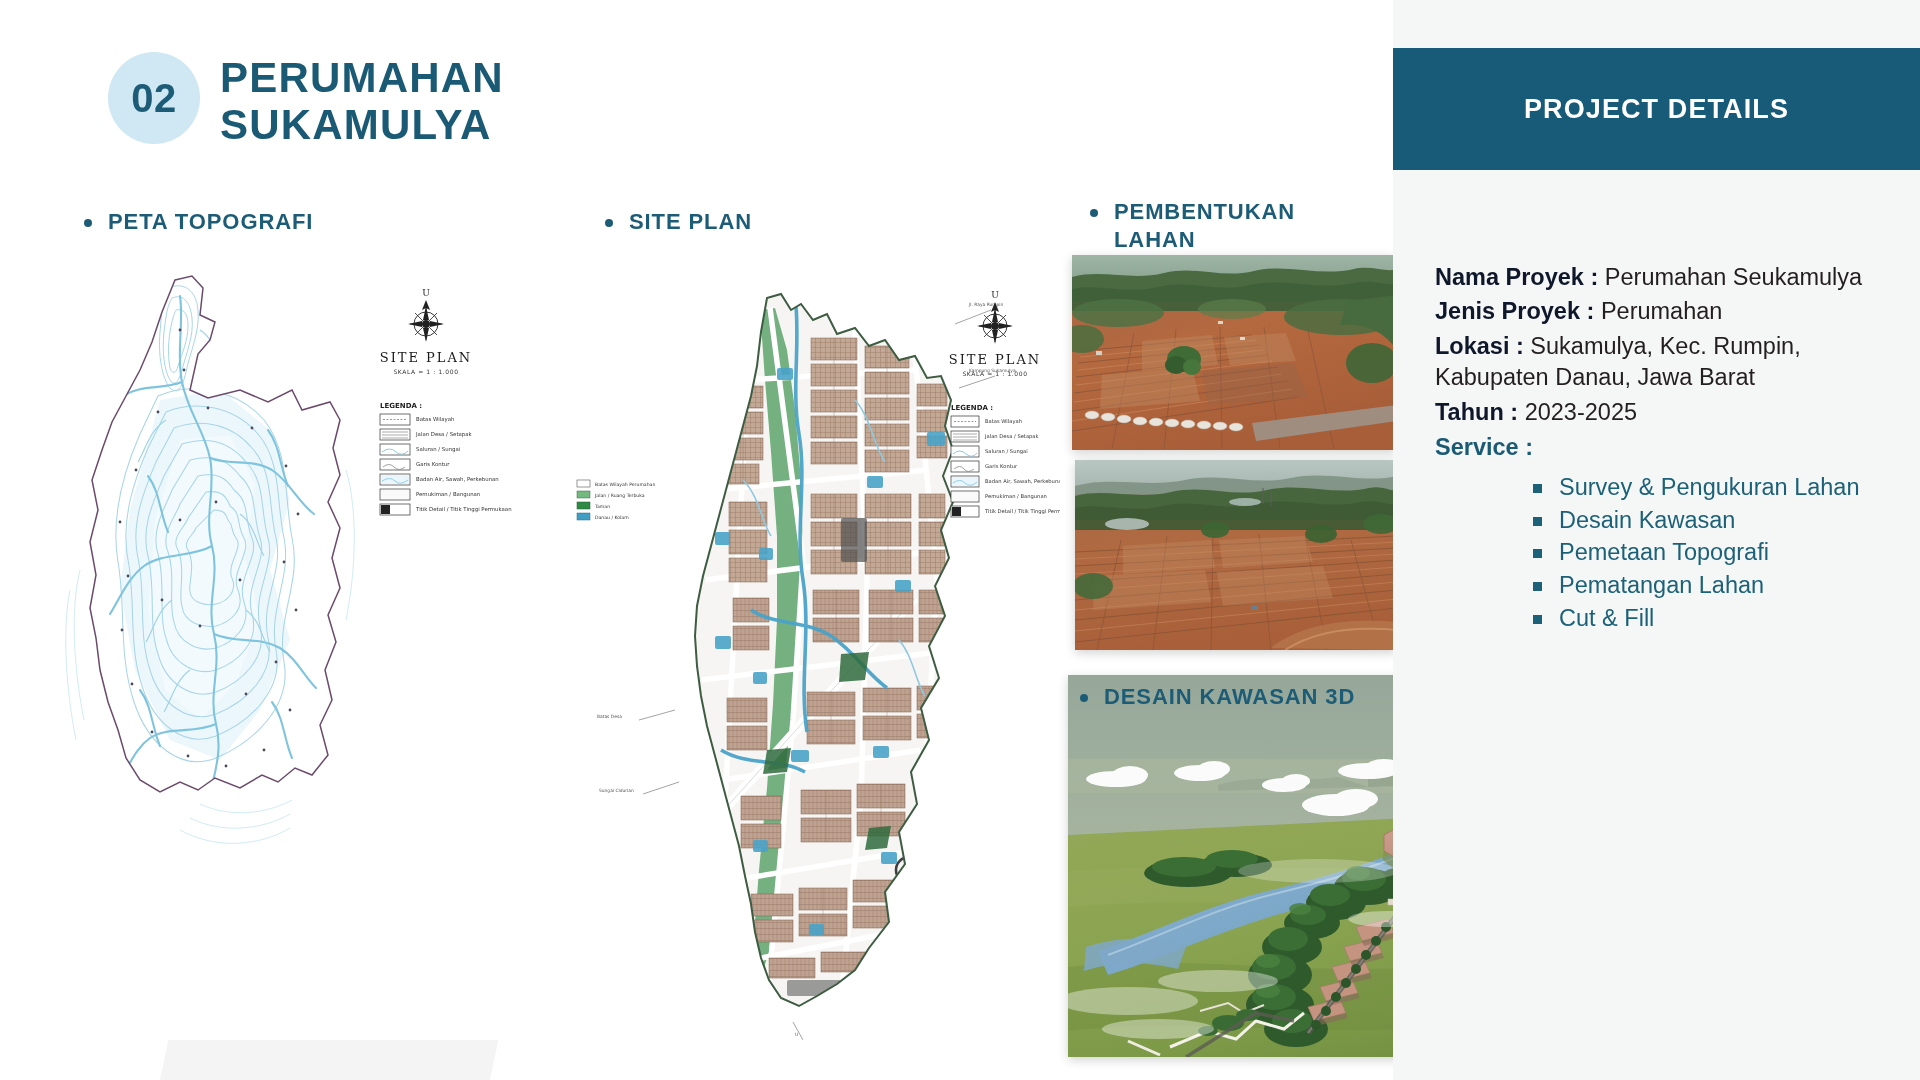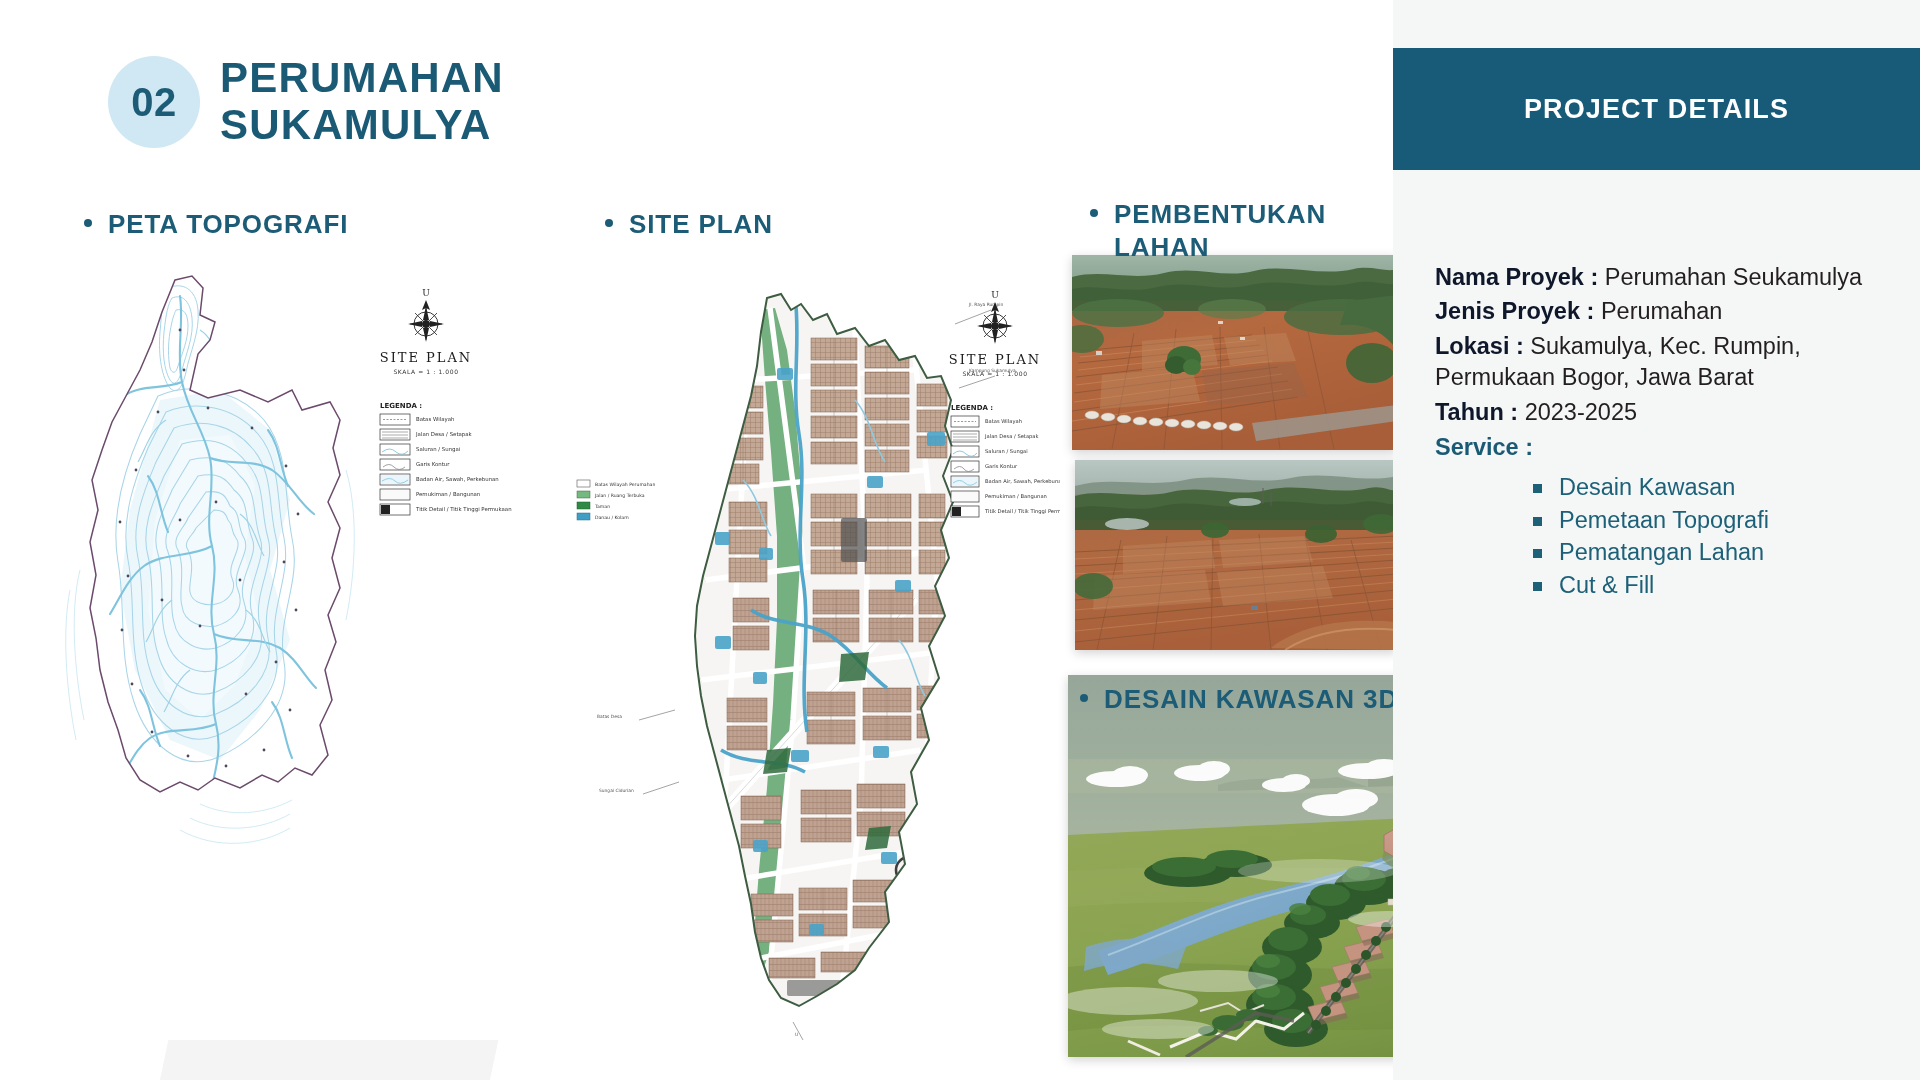--- a/index.html
+++ b/index.html
@@ -20,21 +20,21 @@
   .deco-parallelogram {
     position: absolute;
     left: 170px; bottom: -10px;
     width: 330px; height: 115px;
     background: #f4f4f5;
     transform: skewX(-12deg);
     z-index: 0;
   }
 
   
-  .header { position: absolute; left: 108px; top: 48px; display: flex; align-items: flex-end; z-index: 5; }
+  .header { position: absolute; left: 108px; top: 48px; display: flex; align-items: center; z-index: 5; }
   .num-circle {
     width: 92px; height: 92px; border-radius: 50%;
     background: #cfe8f3;
     display: flex; align-items: center; justify-content: center;
     flex: none;
   }
   .num-circle span {
     font-size: 40px; font-weight: bold; color: #1d5c77; letter-spacing: 0.5px;
   }
   .title-block { margin-left: 20px; margin-top: 6px; }
@@ -48,21 +48,21 @@
   .sec-head {
     position: absolute; z-index: 5;
     display: flex; align-items: flex-start;
     color: #1d5c77;
   }
   .sec-head .dot {
     width: 8px; height: 8px; border-radius: 50%;
     background: #1d5c77; margin-top: 11px; margin-right: 16px; flex: none;
   }
   .sec-head .txt {
-    font-size: 26px; font-weight: bold; letter-spacing: 0.9px;
+    font-size: 22px; font-weight: bold; letter-spacing: 0.9px;
     line-height: 1.25; text-transform: uppercase;
   }
   #head-topografi { left: 84px; top: 208px; }
   #head-siteplan  { left: 605px; top: 208px; }
   #head-pembentukan { left: 1090px; top: 198px; width: 230px; }
   #head-desain3d  { left: 1080px; top: 683px; }
   #head-desain3d .txt { color: #1d5c77; }
 
   
   .map-wrap { position: absolute; z-index: 3; }
@@ -998,31 +998,32 @@
       </div>
 
       <div class="row">
         <span class="lbl">Jenis Proyek :</span>
         <span class="val">Perumahan</span>
       </div>
 
       <div class="row">
         <span class="lbl">Lokasi :</span>
         <span class="val">Sukamulya, Kec. Rumpin,</span>
-        <div class="cont">Permukaan Bogor, Jawa Barat</div>
+        <div class="cont">Kabupaten Danau, Jawa Barat</div>
       </div>
 
       <div class="row">
         <span class="lbl">Tahun :</span>
         <span class="val">2023-2025</span>
       </div>
 
       <div id="svc-label">Service :</div>
 
       <ul id="svc-list">
+        <li>Survey &amp; Pengukuran Lahan</li>
         <li>Desain Kawasan</li>
         <li>Pemetaan Topografi</li>
         <li>Pematangan Lahan</li>
         <li>Cut &amp; Fill</li>
       </ul>
 
     </div>
   </div>
 
 </div>

